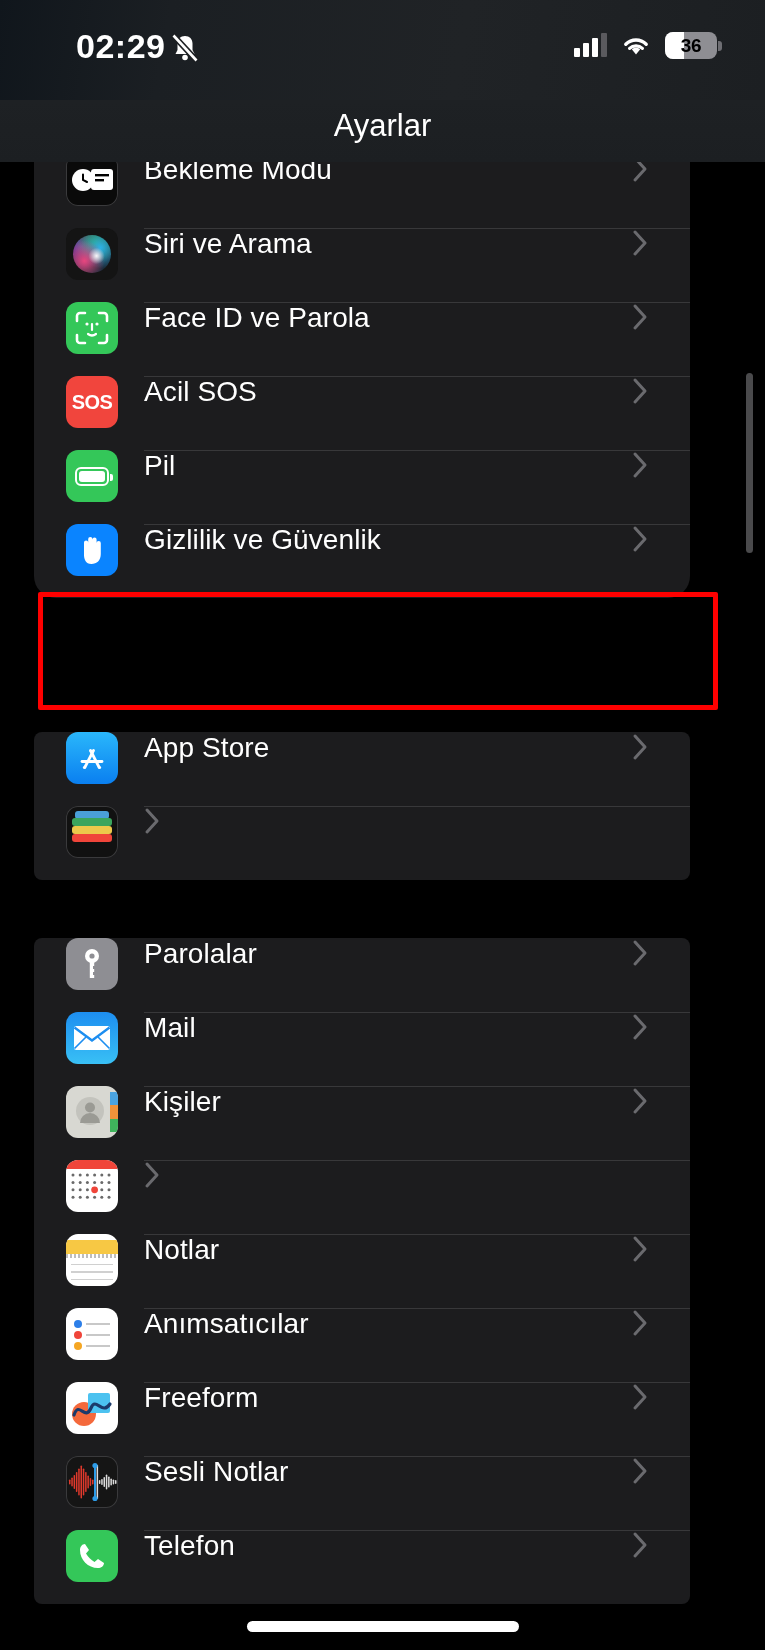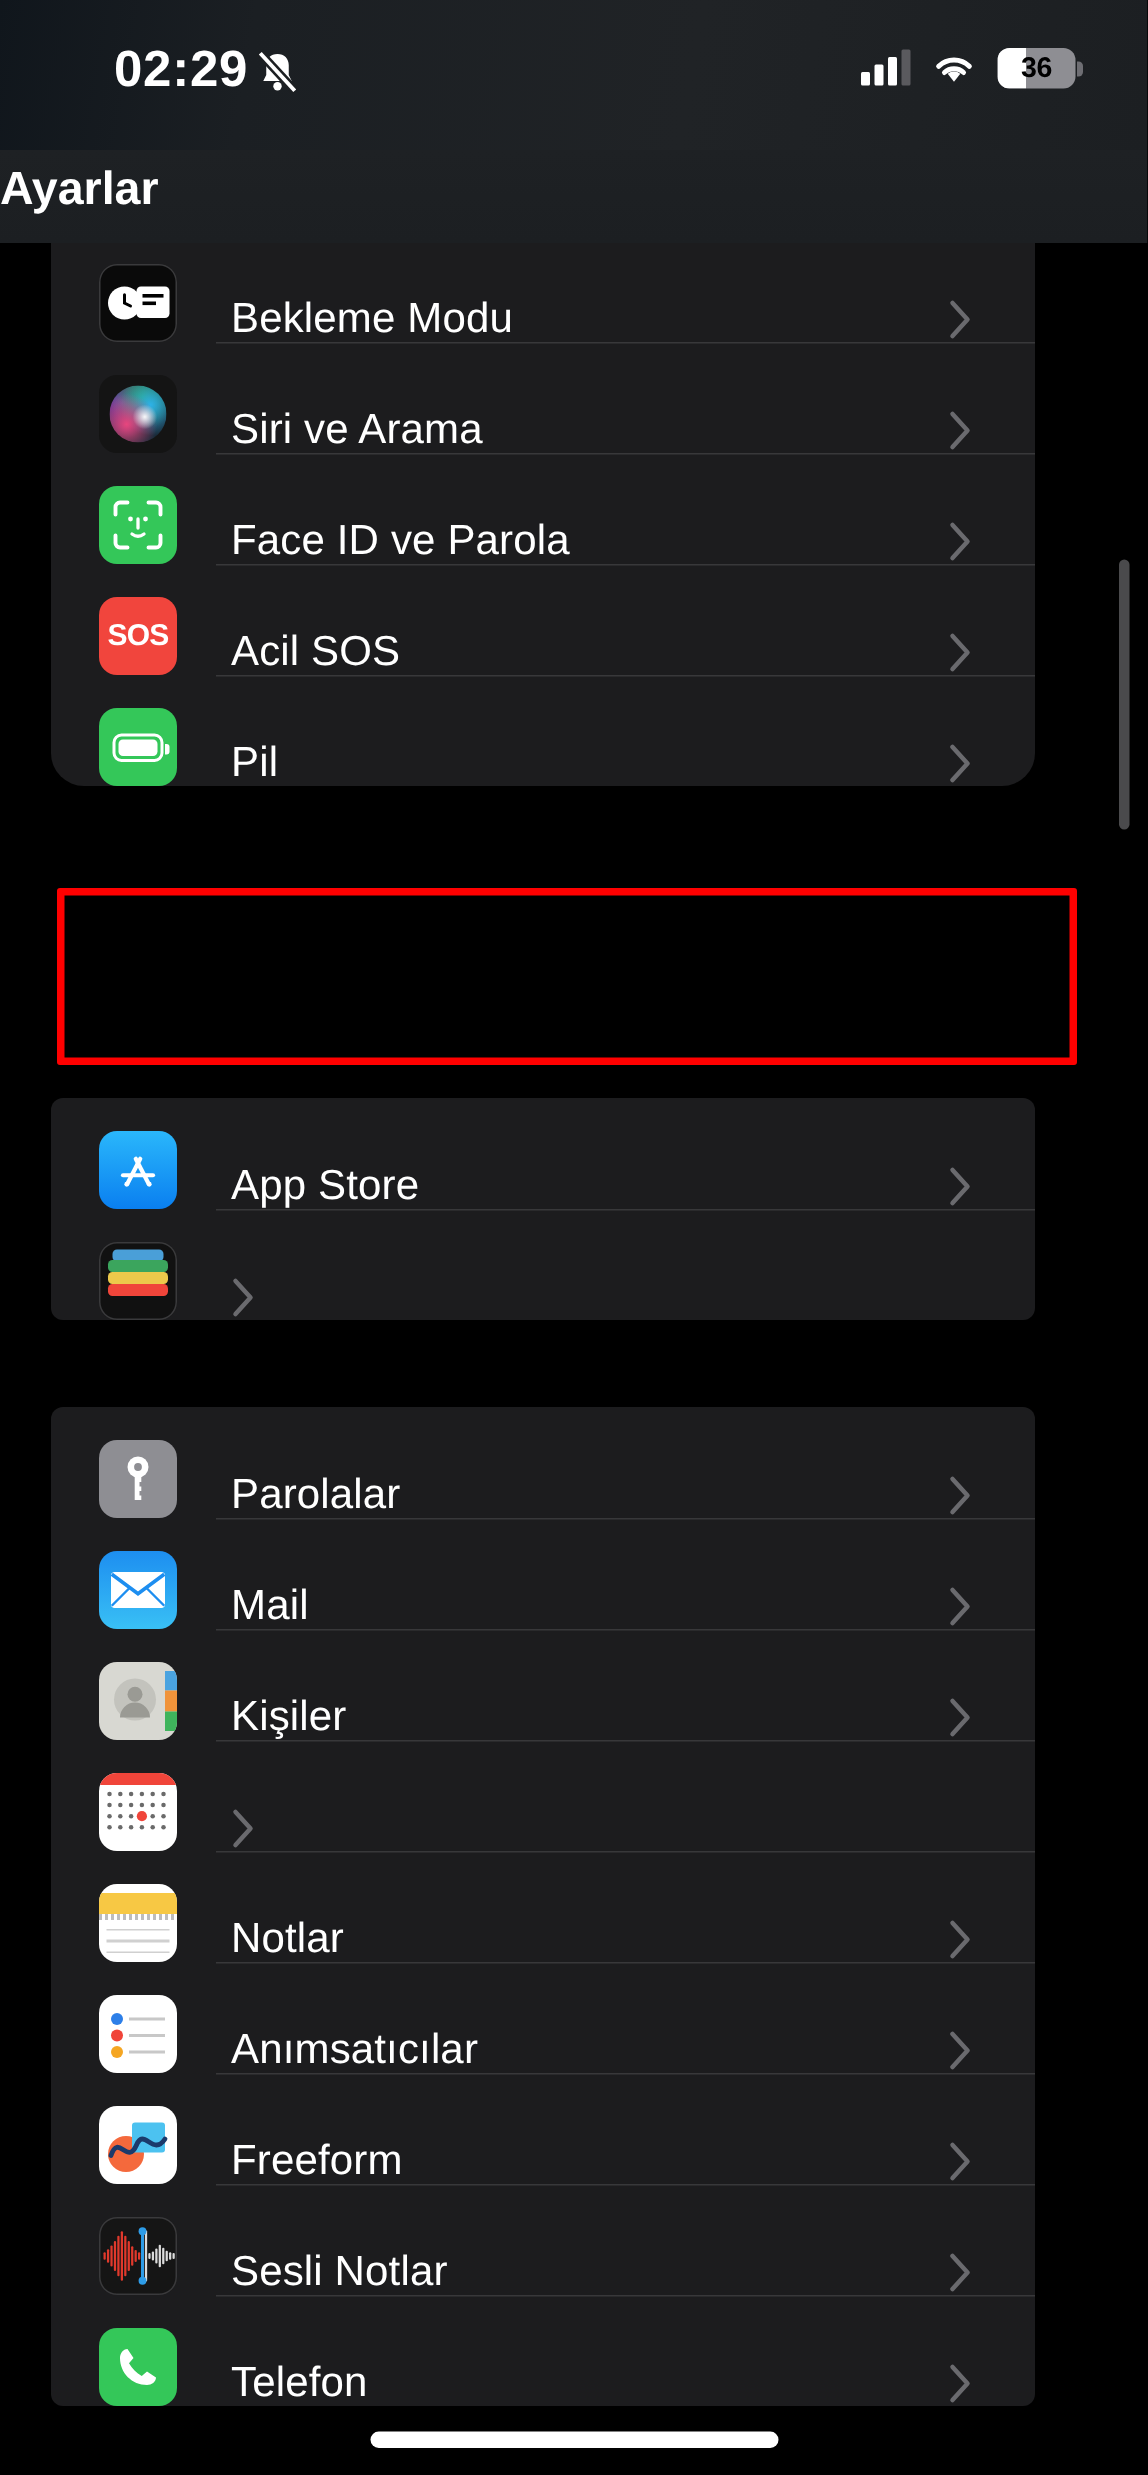--- a/index.html
+++ b/index.html
@@ -54,37 +54,36 @@
   .battery-wrap { position:relative; }
 
   
   .navbar {
     position:absolute; top:100px; left:0; width:765px; height:62px;
     background:linear-gradient(180deg,#1e2124 0%,#1c1f22 100%);
     z-index:40;
   }
   .nav-title {
     position:absolute; left:0; right:0; top:8px;
-    font-size:31px; font-weight:700; color:#fff;
+    text-align:center; font-size:31px; font-weight:400; color:#fff;
   }
 
   
   .content { position:absolute; top:162px; left:0; width:765px; height:1488px; }
 
   .card {
     position:absolute; left:34px; width:656px;
     background:#1c1c1e; border-radius:8px; overflow:hidden;
   }
   .card.clipped-top { border-radius:0 0 22px 22px; }
 
   .row {
     position:relative; height:74px;
-    display:flex; align-items:flex-end;
+    display:flex; align-items:flex-start;
     padding-left:32px;
-    gap:10px;
   }
   .row + .row::before {
     content:""; position:absolute; left:110px; right:0; top:0;
     height:1px; background:#38383a;
   }
   .row-label {
     font-size:28px; color:#fff; font-weight:400;
     letter-spacing:0.1px; flex:1;
   }
   .chev {
@@ -313,20 +312,33 @@
             <svg width="18" height="30" viewBox="0 0 18 30">
               <path d="M3 4 L13 15 L3 26" stroke="currentColor" stroke-width="3" fill="none" stroke-linecap="round" stroke-linejoin="round"></path>
             </svg>
           </div>
         </div>
         <div class="row">
           <div class="icn i-batt">
             <div class="sh"></div>
           </div>
           <div class="row-label">Pil</div>
+          <div class="chev">
+            <svg width="18" height="30" viewBox="0 0 18 30">
+              <path d="M3 4 L13 15 L3 26" stroke="currentColor" stroke-width="3" fill="none" stroke-linecap="round" stroke-linejoin="round"></path>
+            </svg>
+          </div>
+        </div>
+        <div class="row">
+          <div class="icn i-privacy">
+            <svg width="30" height="34" viewBox="0 0 30 34">
+              <path d="M7 19 V9.5 a2.1 2.1 0 0 1 4.2 0 V6 a2.1 2.1 0 0 1 4.2 0 V6.5 a2.1 2.1 0 0 1 4.2 0 V10 a2.1 2.1 0 0 1 4.2 0 V21 c0 6.5-4 10-9.4 10 C8.6 31 7 26 7 22 Z" fill="#fff"></path>
+            </svg>
+          </div>
+          <div class="row-label">Gizlilik ve Güvenlik</div>
           <div class="chev">
             <svg width="18" height="30" viewBox="0 0 18 30">
               <path d="M3 4 L13 15 L3 26" stroke="currentColor" stroke-width="3" fill="none" stroke-linecap="round" stroke-linejoin="round"></path>
             </svg>
           </div>
         </div>
       </div>
 
     <div class="card" id="group-1" style="top:570px;">
         <div class="row">

